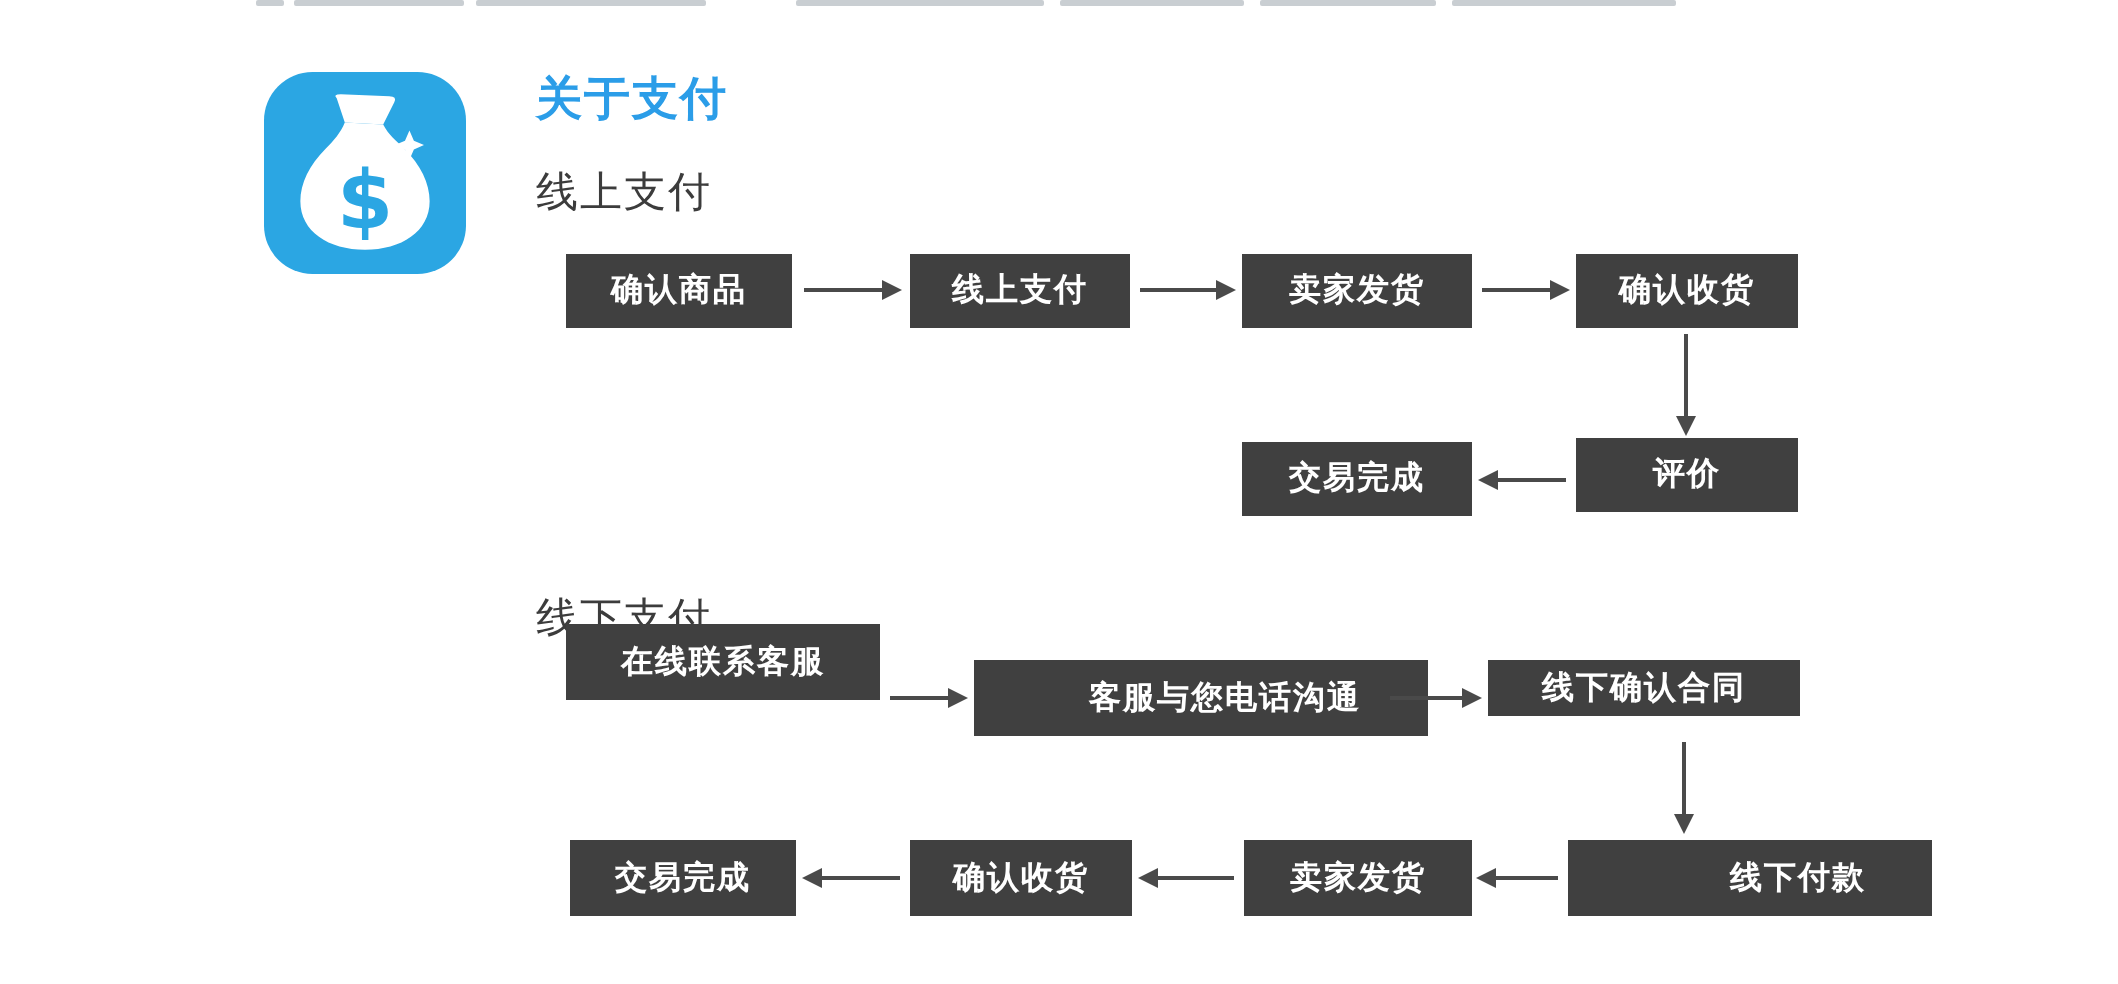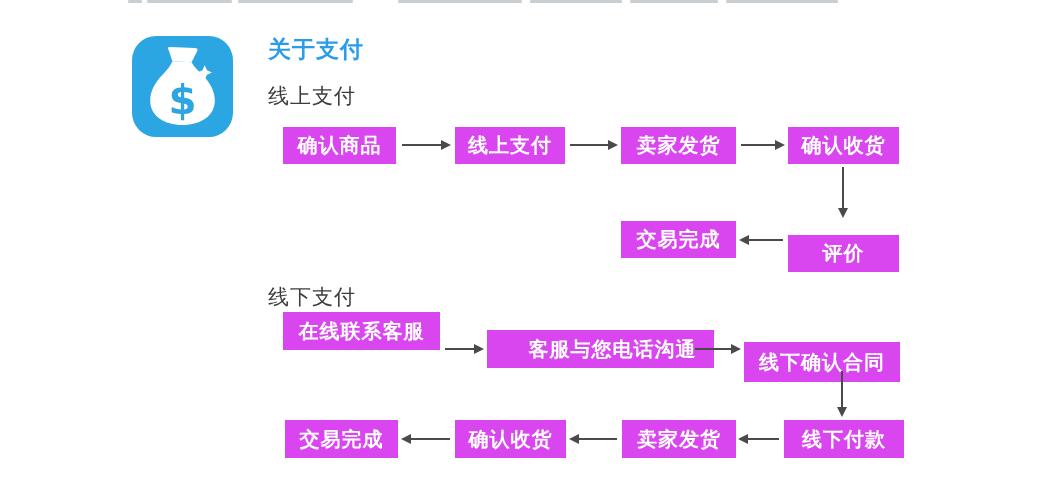--- a/index.html
+++ b/index.html
@@ -7,25 +7,25 @@
   .canvas{position:relative;width:1059px;height:492px;background:#ffffff;overflow:hidden;}
 
   
   .crop-dash{position:absolute;top:0;height:3px;background:#c9ced2;border-radius:1px;}
 
   
   .app-icon{position:absolute;left:130px;top:36px;width:105px;height:101px;}
   .page-title{position:absolute;left:268px;top:34px;font-size:23px;font-weight:700;color:#2b9de8;letter-spacing:1px;}
   .sub-heading{position:absolute;font-size:21px;color:#3c3c3c;letter-spacing:1px;}
   .sub-online{left:268px;top:82px;}
-  .sub-offline{left:268px;top:283px;}
+  .sub-offline{left:268px;top:295px;}
 
   
-  .node{position:absolute;background:#d946ef;color:#ffffff;display:flex;align-items:center;justify-content:center;
-        font-size:20px;font-weight:700;letter-spacing:1px;white-space:nowrap;}
+  .node{position:absolute;background:#404040;color:#ffffff;display:flex;align-items:center;justify-content:center;
+        font-size:16px;font-weight:700;letter-spacing:1px;white-space:nowrap;}
 
   
   .arr{position:absolute;background:#4a4a4a;}
   .arr.h{height:2px;}
   .arr.v{width:2px;}
   .arr.h.right::after{content:'';position:absolute;right:-2px;top:-4px;width:0;height:0;
         border-left:10px solid #4a4a4a;border-top:5px solid transparent;border-bottom:5px solid transparent;}
   .arr.h.left::before{content:'';position:absolute;left:-2px;top:-4px;width:0;height:0;
         border-right:10px solid #4a4a4a;border-top:5px solid transparent;border-bottom:5px solid transparent;}
   .arr.v.down::after{content:'';position:absolute;bottom:-2px;left:-4px;width:0;height:0;
@@ -71,38 +71,38 @@
   <div class="node" style="left:455px;top:127px;width:110px;height:37px;">线上支付</div>
   <div class="arr h right" style="left:570px;top:144px;width:46px;"></div>
 
   <div class="node" style="left:621px;top:127px;width:115px;height:37px;">卖家发货</div>
   <div class="arr h right" style="left:741px;top:144px;width:42px;"></div>
 
   <div class="node" style="left:788px;top:127px;width:111px;height:37px;">确认收货</div>
 
   <div class="arr v down" style="left:842px;top:167px;height:49px;"></div>
 
-  <div class="node" style="left:788px;top:235px;width:111px;height:37px;">评价</div>
+  <div class="node" style="left:788px;top:219px;width:111px;height:37px;">评价</div>
   <div class="arr h left" style="left:741px;top:239px;width:42px;"></div>
 
   <div class="node" style="left:621px;top:221px;width:115px;height:37px;">交易完成</div>
 
   <div class="sub-heading sub-offline">线下支付</div>
 
   <div class="node" style="left:283px;top:312px;width:157px;height:38px;">在线联系客服</div>
   <div class="arr h right" style="left:445px;top:348px;width:37px;"></div>
 
   <div class="node" style="left:487px;top:330px;width:203px;height:38px;padding-left:24px;">客服与您电话沟通</div>
   <div class="arr h right" style="left:695px;top:348px;width:44px;"></div>
 
-  <div class="node" style="left:744px;top:342px;width:156px;height:40px;">线下确认合同</div>
+  <div class="node" style="left:744px;top:330px;width:156px;height:28px;">线下确认合同</div>
 
   <div class="arr v down" style="left:841px;top:371px;height:44px;"></div>
 
-  <div class="node" style="left:784px;top:420px;width:120px;height:38px;">线下付款</div>
+  <div class="node" style="left:784px;top:420px;width:134px;height:38px;padding-left:48px;">线下付款</div>
   <div class="arr h left" style="left:740px;top:438px;width:39px;"></div>
 
   <div class="node" style="left:622px;top:420px;width:114px;height:38px;">卖家发货</div>
   <div class="arr h left" style="left:571px;top:438px;width:46px;"></div>
 
   <div class="node" style="left:455px;top:420px;width:111px;height:38px;">确认收货</div>
   <div class="arr h left" style="left:403px;top:438px;width:47px;"></div>
 
   <div class="node" style="left:285px;top:420px;width:113px;height:38px;">交易完成</div>
 

